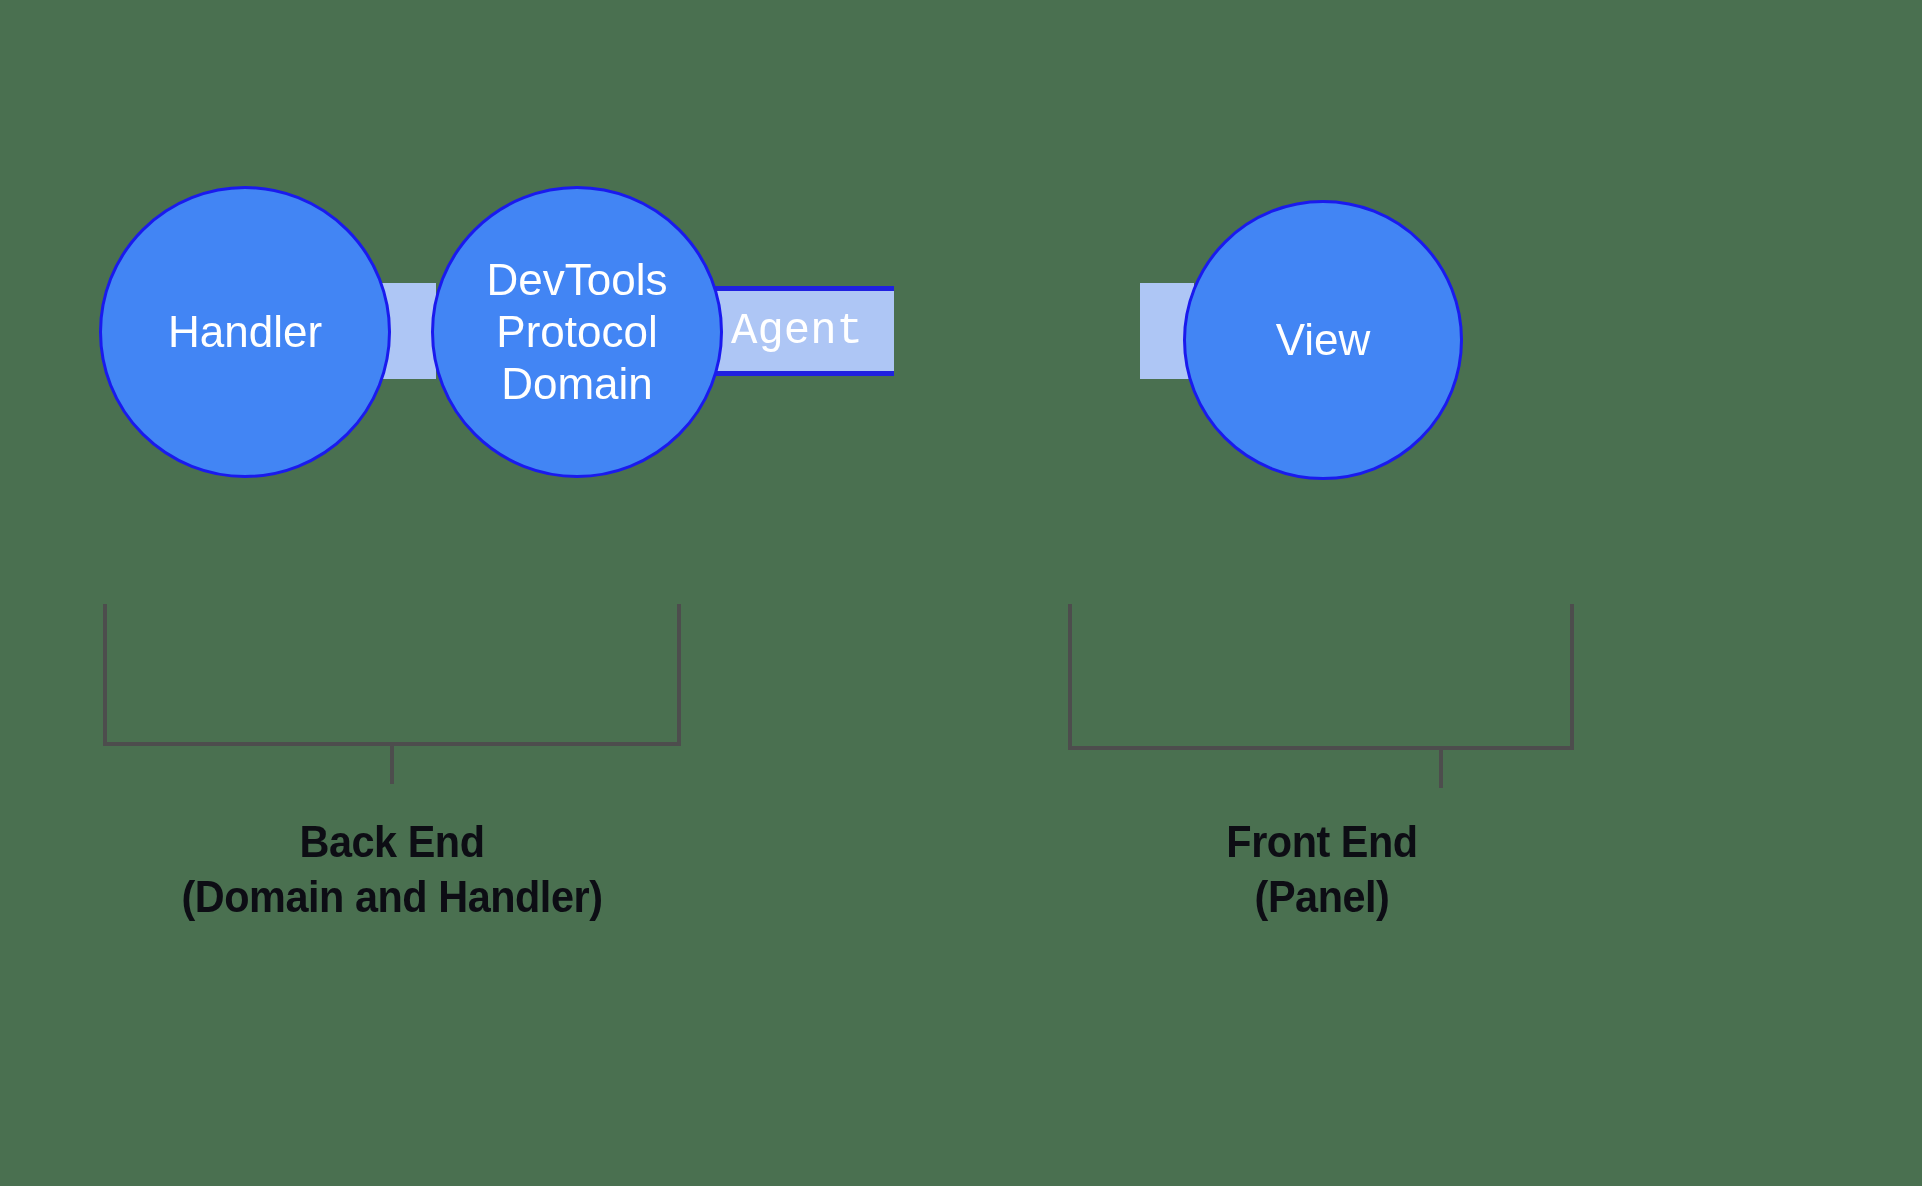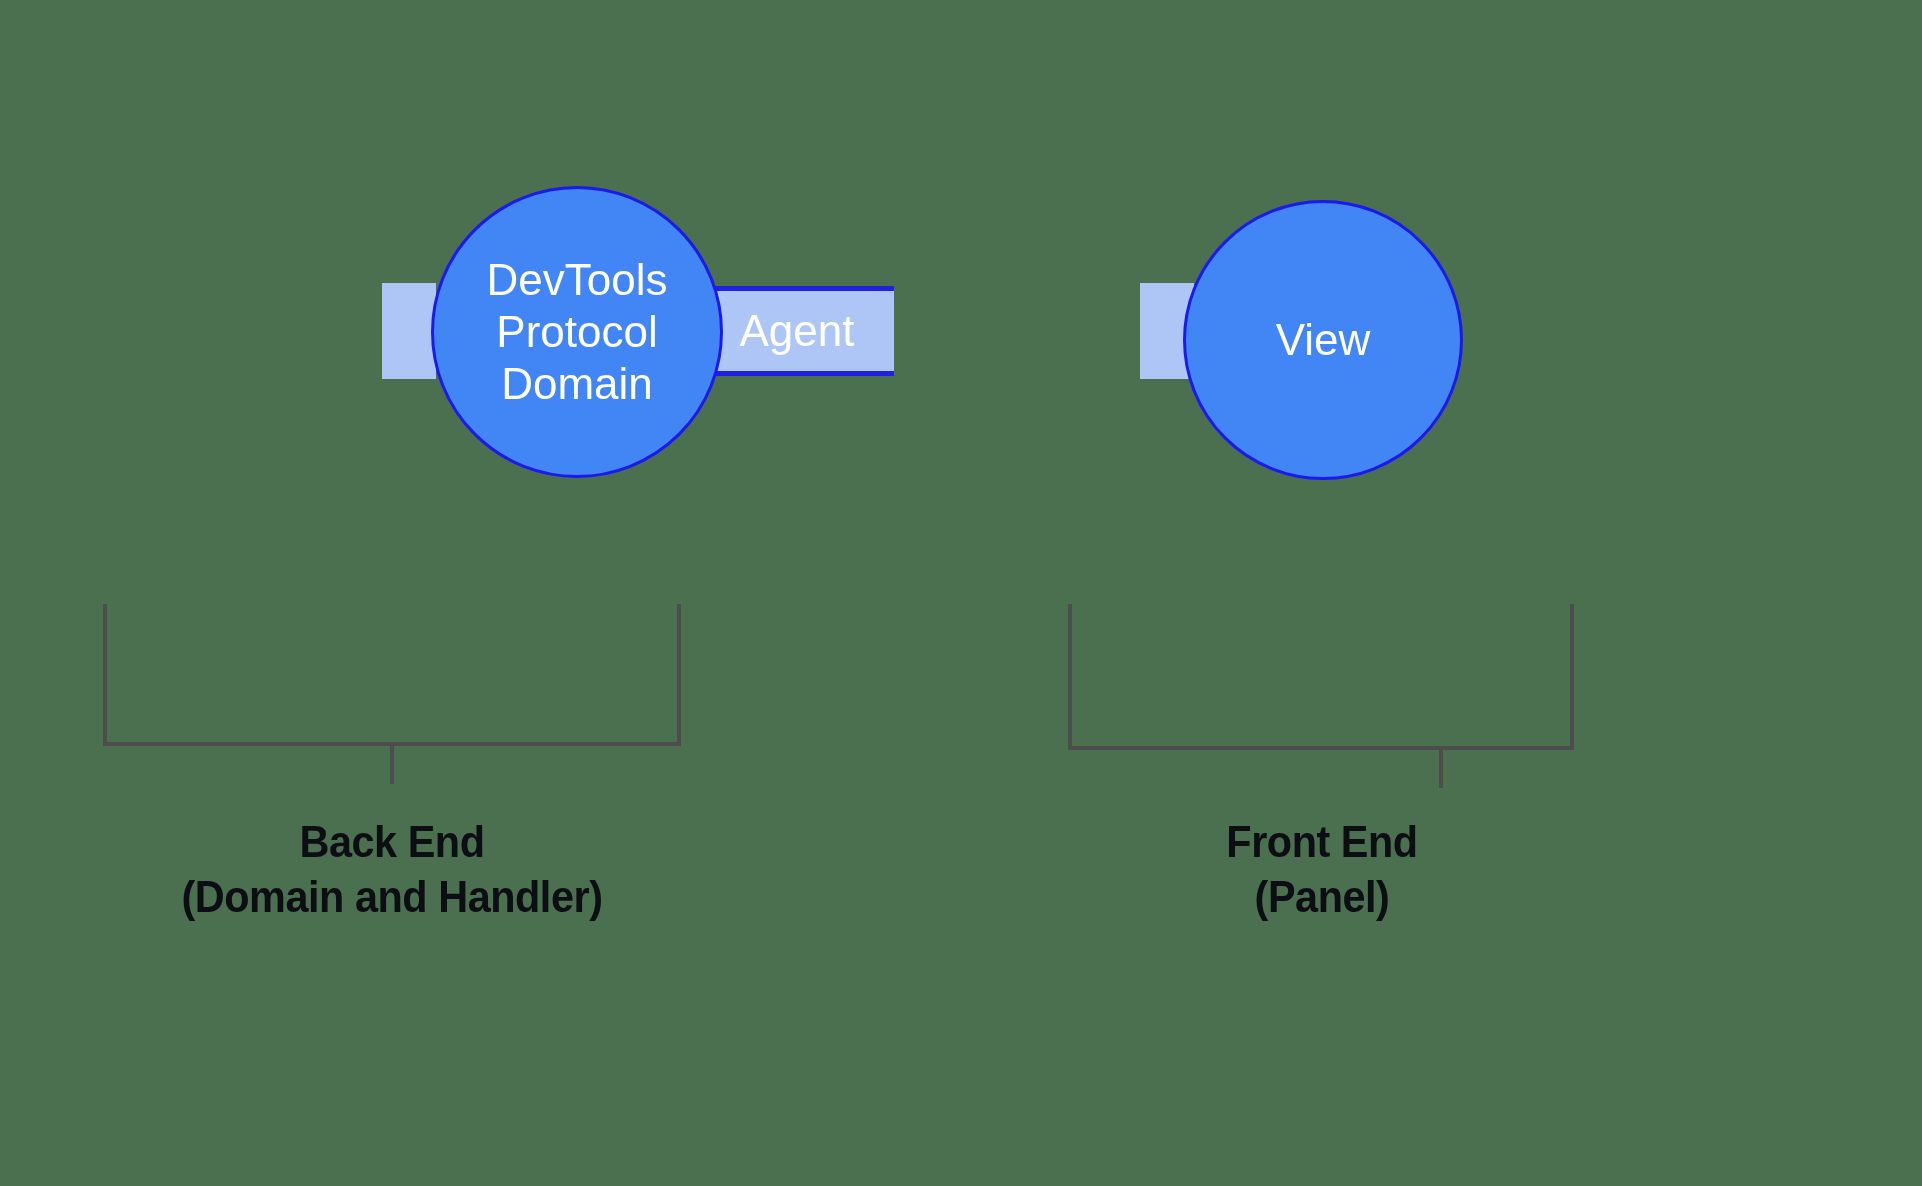--- a/index.html
+++ b/index.html
@@ -65,21 +65,21 @@
     position: absolute;
     background: #aec6f5;
     box-sizing: border-box;
     z-index: 1;
     display: flex;
     align-items: center;
     justify-content: center;
   }
   .connector-label {
     color: #ffffff;
-    font-family: Liberation Sans, sans-serif;
+    font-family: Liberation Mono, monospace;
     font-size: 44px;
     font-weight: 400;
     user-select: none;
   }
 
   
   #connector-handler-domain {
     left: 382px; top: 283px; width: 54px; height: 96px;
   }
   
@@ -138,20 +138,23 @@
   </div>
 
   <div class="connector" id="connector-agent">
     <span class="connector-label">Agent</span>
   </div>
 
   <div class="connector" id="connector-model-view">
     <span class="connector-label"></span>
   </div>
 
+  <div class="node-circle" id="circle-handler">
+    <span class="node-label">Handler</span>
+  </div>
 
   <div class="node-circle" id="circle-domain">
     <span class="node-label">DevTools
 Protocol
 Domain</span>
   </div>
 
 
   <div class="node-circle" id="circle-view">
     <span class="node-label">View</span>

